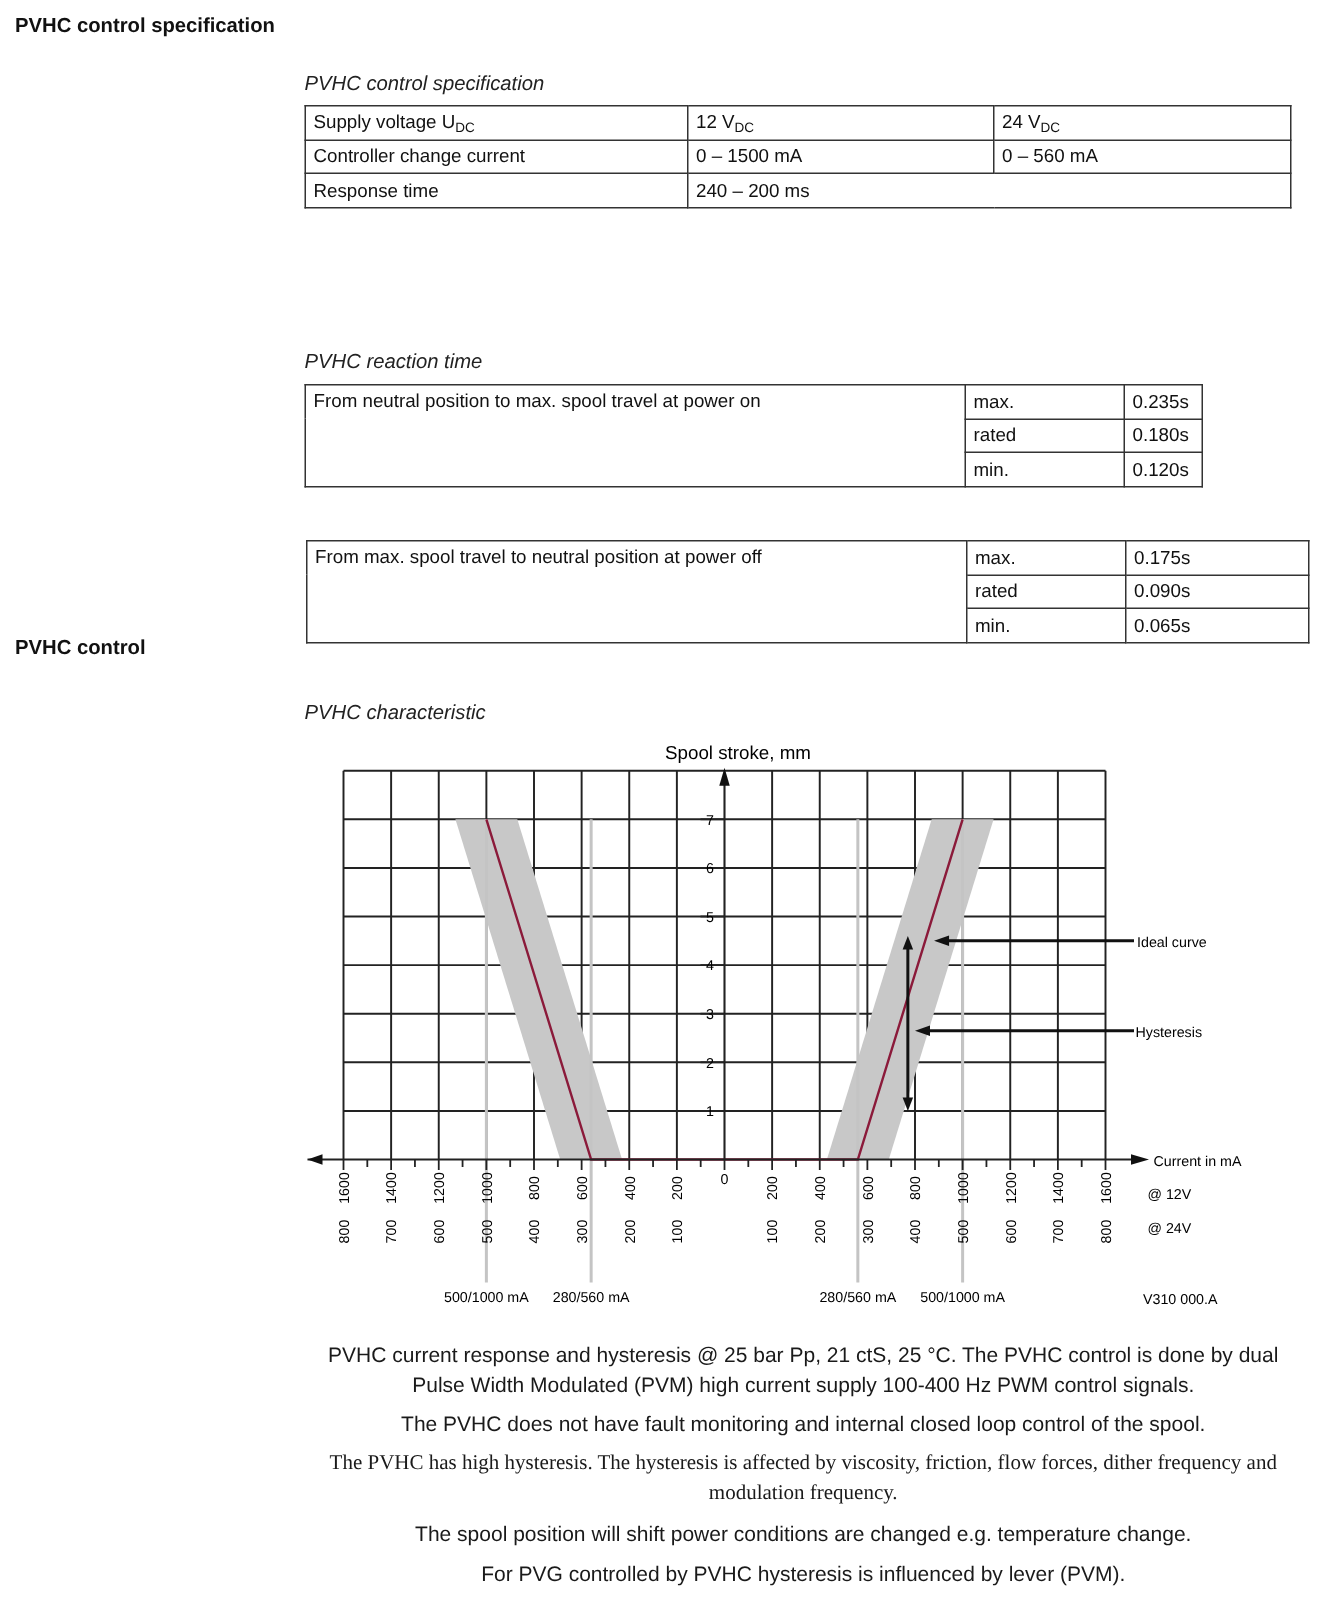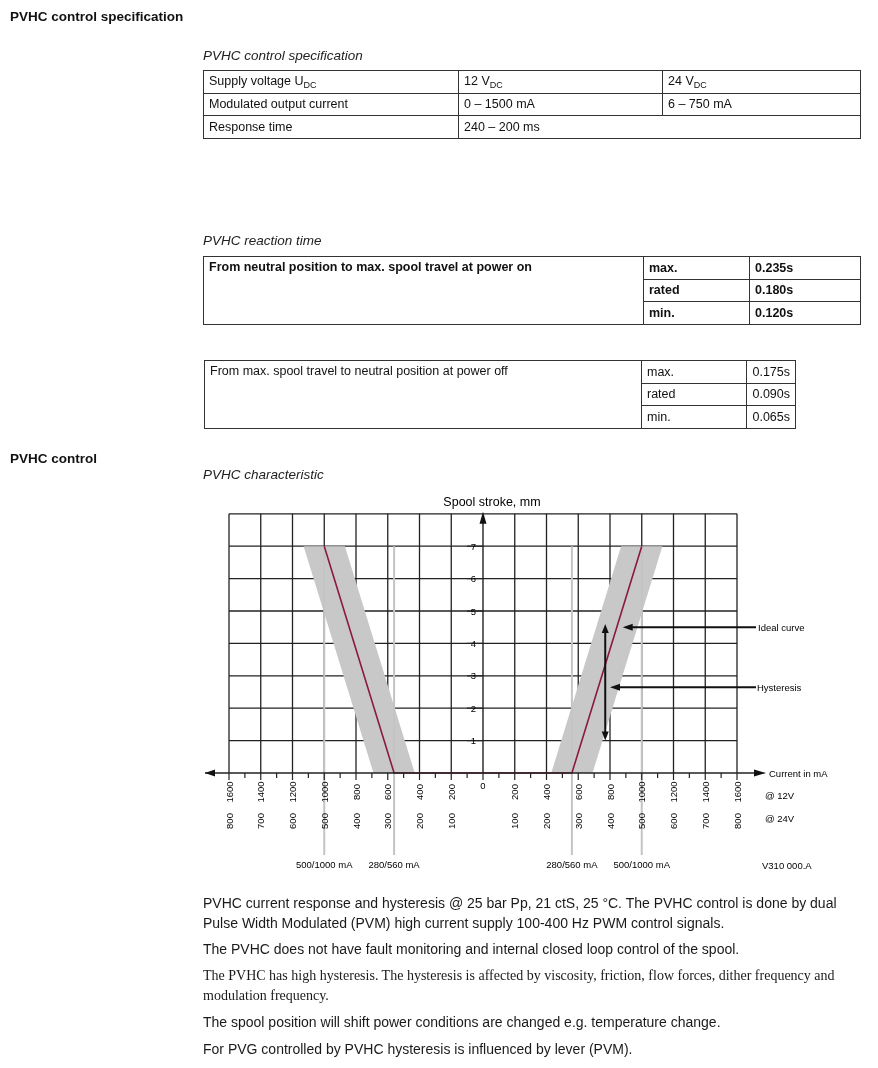--- a/index.html
+++ b/index.html
@@ -2,21 +2,21 @@
 <html><head>
 <meta charset="utf-8">
 <style>
   html, body { margin:0; padding:0; background:#fff; }
   body { width:878px; height:1068px; position:relative; font-family:"Liberation Sans", sans-serif; color:#111; overflow:hidden; }
   .sec-head { position:absolute; left:10px; font-weight:bold; font-size:13.5px; }
   .cap { position:absolute; left:203px; font-style:italic; font-size:13.5px; color:#222; }
   table.spec { position:absolute; border-collapse:collapse; font-size:12.5px; }
   table.spec td { border:1px solid #333; padding:0 5px; height:21.5px; vertical-align:middle; }
   sub { font-size:9px; vertical-align:-3px; }
-  .para { position:absolute; left:203px; width:665px; font-size:14px; line-height:20px; color:#1a1a1a; margin:0; }
+  .para { position:absolute; left:203px; width:665px; font-size:14px; line-height:20px; color:#1a1a1a; margin:0;text-align:center; }
   svg text { font-family:"Liberation Sans", sans-serif; }
 </style>
 </head>
 <body>
 
 <div class="sec-head" style="top:9px;">PVHC control specification</div>
 
 <div class="cap" style="top:48px;">PVHC control specification</div>
 <table class="spec" style="left:203px; top:70px; width:658px;">
   <colgroup>
@@ -24,34 +24,34 @@
       <col style="width:204px">
       <col>
     </colgroup>
   <tbody>
       <tr>
     <td><span>Supply voltage U</span><sub>DC</sub></td>
     <td><span>12 V</span><sub>DC</sub></td>
     <td><span>24 V</span><sub>DC</sub></td>
   </tr>
   <tr>
-    <td>Modulated output current</td>
+    <td>Controller change current</td>
     <td>0 – 1500 mA</td>
-    <td>6 – 750 mA</td>
+    <td>0 – 560 mA</td>
   </tr>
   <tr>
     <td>Response time</td>
     <td colspan="2">240 – 200 ms</td>
   </tr>
 </tbody>
   </table>
 
 <div class="cap" style="top:233px;">PVHC reaction time</div>
 
-<table class="spec" style="left:203px; top:256px; width:658px;font-weight:bold;">
+<table class="spec" style="left:203px; top:256px; width:599px;">
   <colgroup>
       <col style="width:440px">
       <col style="width:106px">
       <col>
     </colgroup>
   <tbody>
       <tr>
     <td rowspan="3" style="vertical-align:top; padding-top:3px;">From neutral position to max. spool travel at power on</td>
     <td>max.</td>
     <td>0.235s</td>
@@ -60,21 +60,21 @@
     <td>rated</td>
     <td>0.180s</td>
   </tr>
   <tr>
     <td>min.</td>
     <td>0.120s</td>
   </tr>
 </tbody>
   </table>
 
-<table class="spec" style="left:204px; top:360px; width:592px;">
+<table class="spec" style="left:204px; top:360px; width:669px;">
   <colgroup>
       <col style="width:440px">
       <col style="width:106px">
       <col>
     </colgroup>
   <tbody>
       <tr>
     <td rowspan="3" style="vertical-align:top; padding-top:3px;">From max. spool travel to neutral position at power off</td>
     <td>max.</td>
     <td>0.175s</td>
@@ -83,21 +83,21 @@
     <td>rated</td>
     <td>0.090s</td>
   </tr>
   <tr>
     <td>min.</td>
     <td>0.065s</td>
   </tr>
 </tbody>
   </table>
 
-<div class="sec-head" style="top:451px;">PVHC control</div>
+<div class="sec-head" style="top:424px;">PVHC control</div>
 
 <div class="cap" style="top:467px;">PVHC characteristic</div>
 
 <svg id="chart" style="position:absolute; left:0; top:0;" width="878" height="880" viewBox="0 0 878 880">
   <g id="grid">
       <line x1="229" y1="513.8" x2="229" y2="773" stroke="#222" stroke-width="1.3"></line>
       <line x1="260.75" y1="513.8" x2="260.75" y2="773" stroke="#222" stroke-width="1.3"></line>
       <line x1="292.5" y1="513.8" x2="292.5" y2="773" stroke="#222" stroke-width="1.3"></line>
       <line x1="324.25" y1="513.8" x2="324.25" y2="773" stroke="#222" stroke-width="1.3"></line>
       <line x1="356" y1="513.8" x2="356" y2="773" stroke="#222" stroke-width="1.3"></line>

